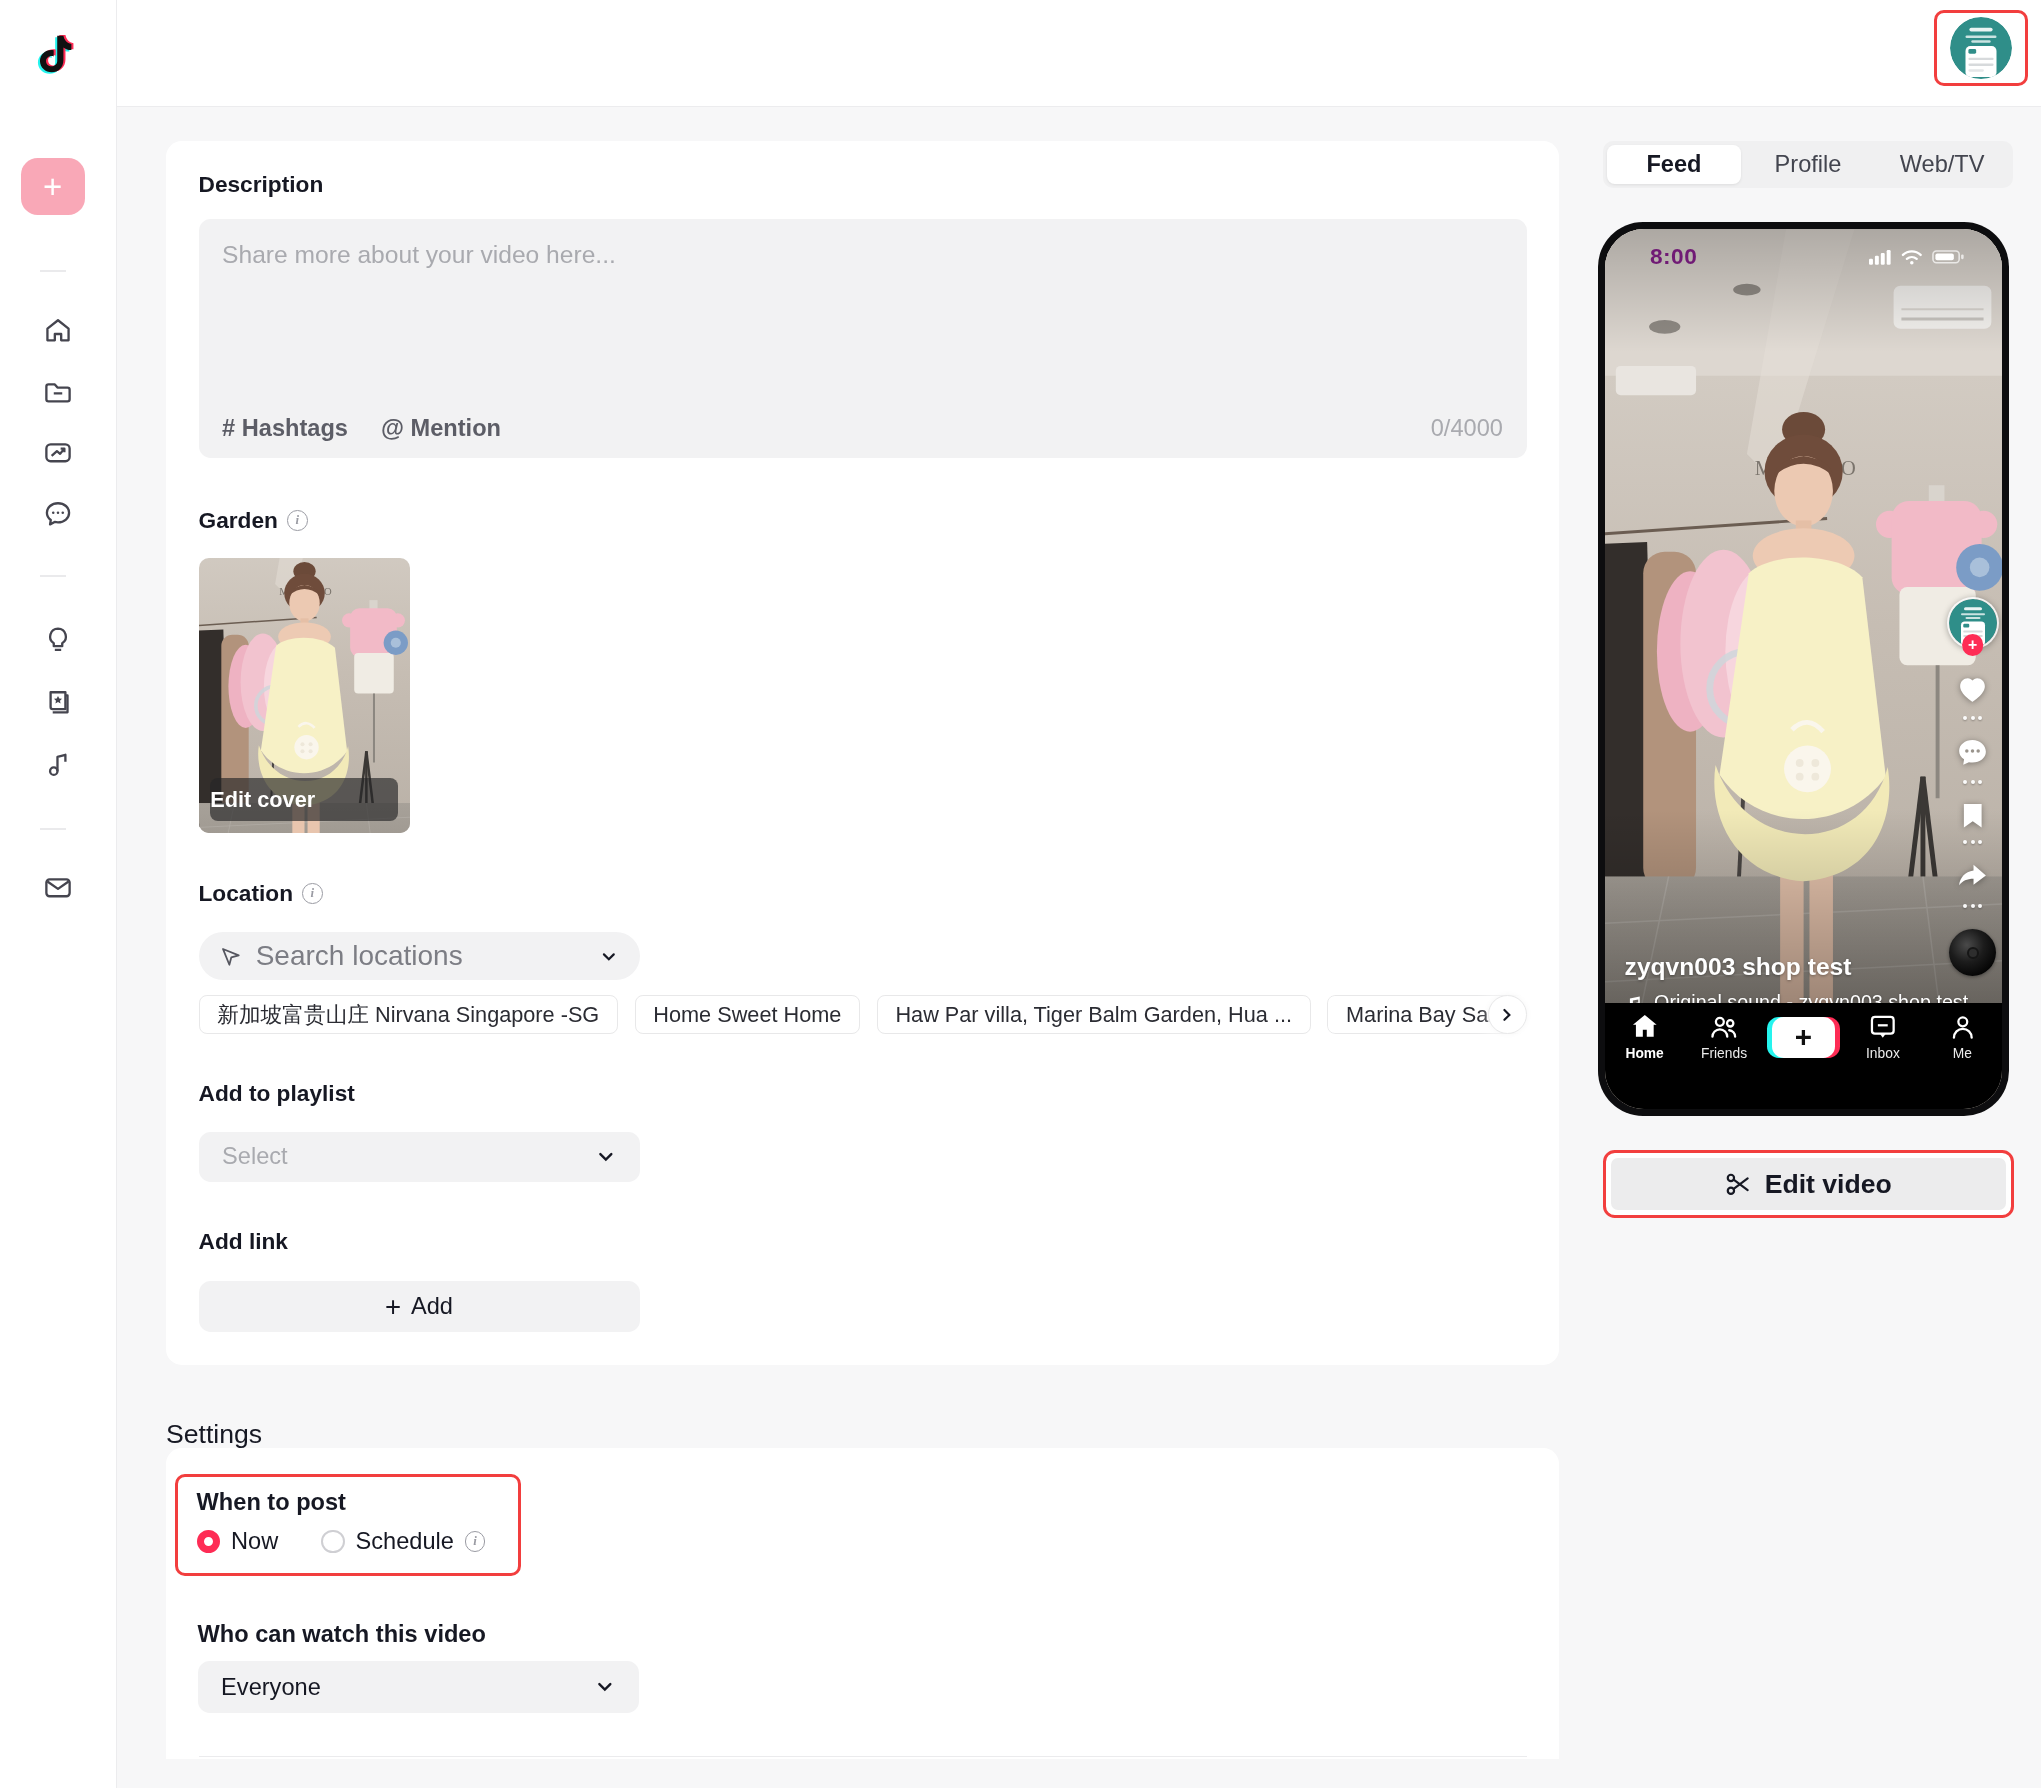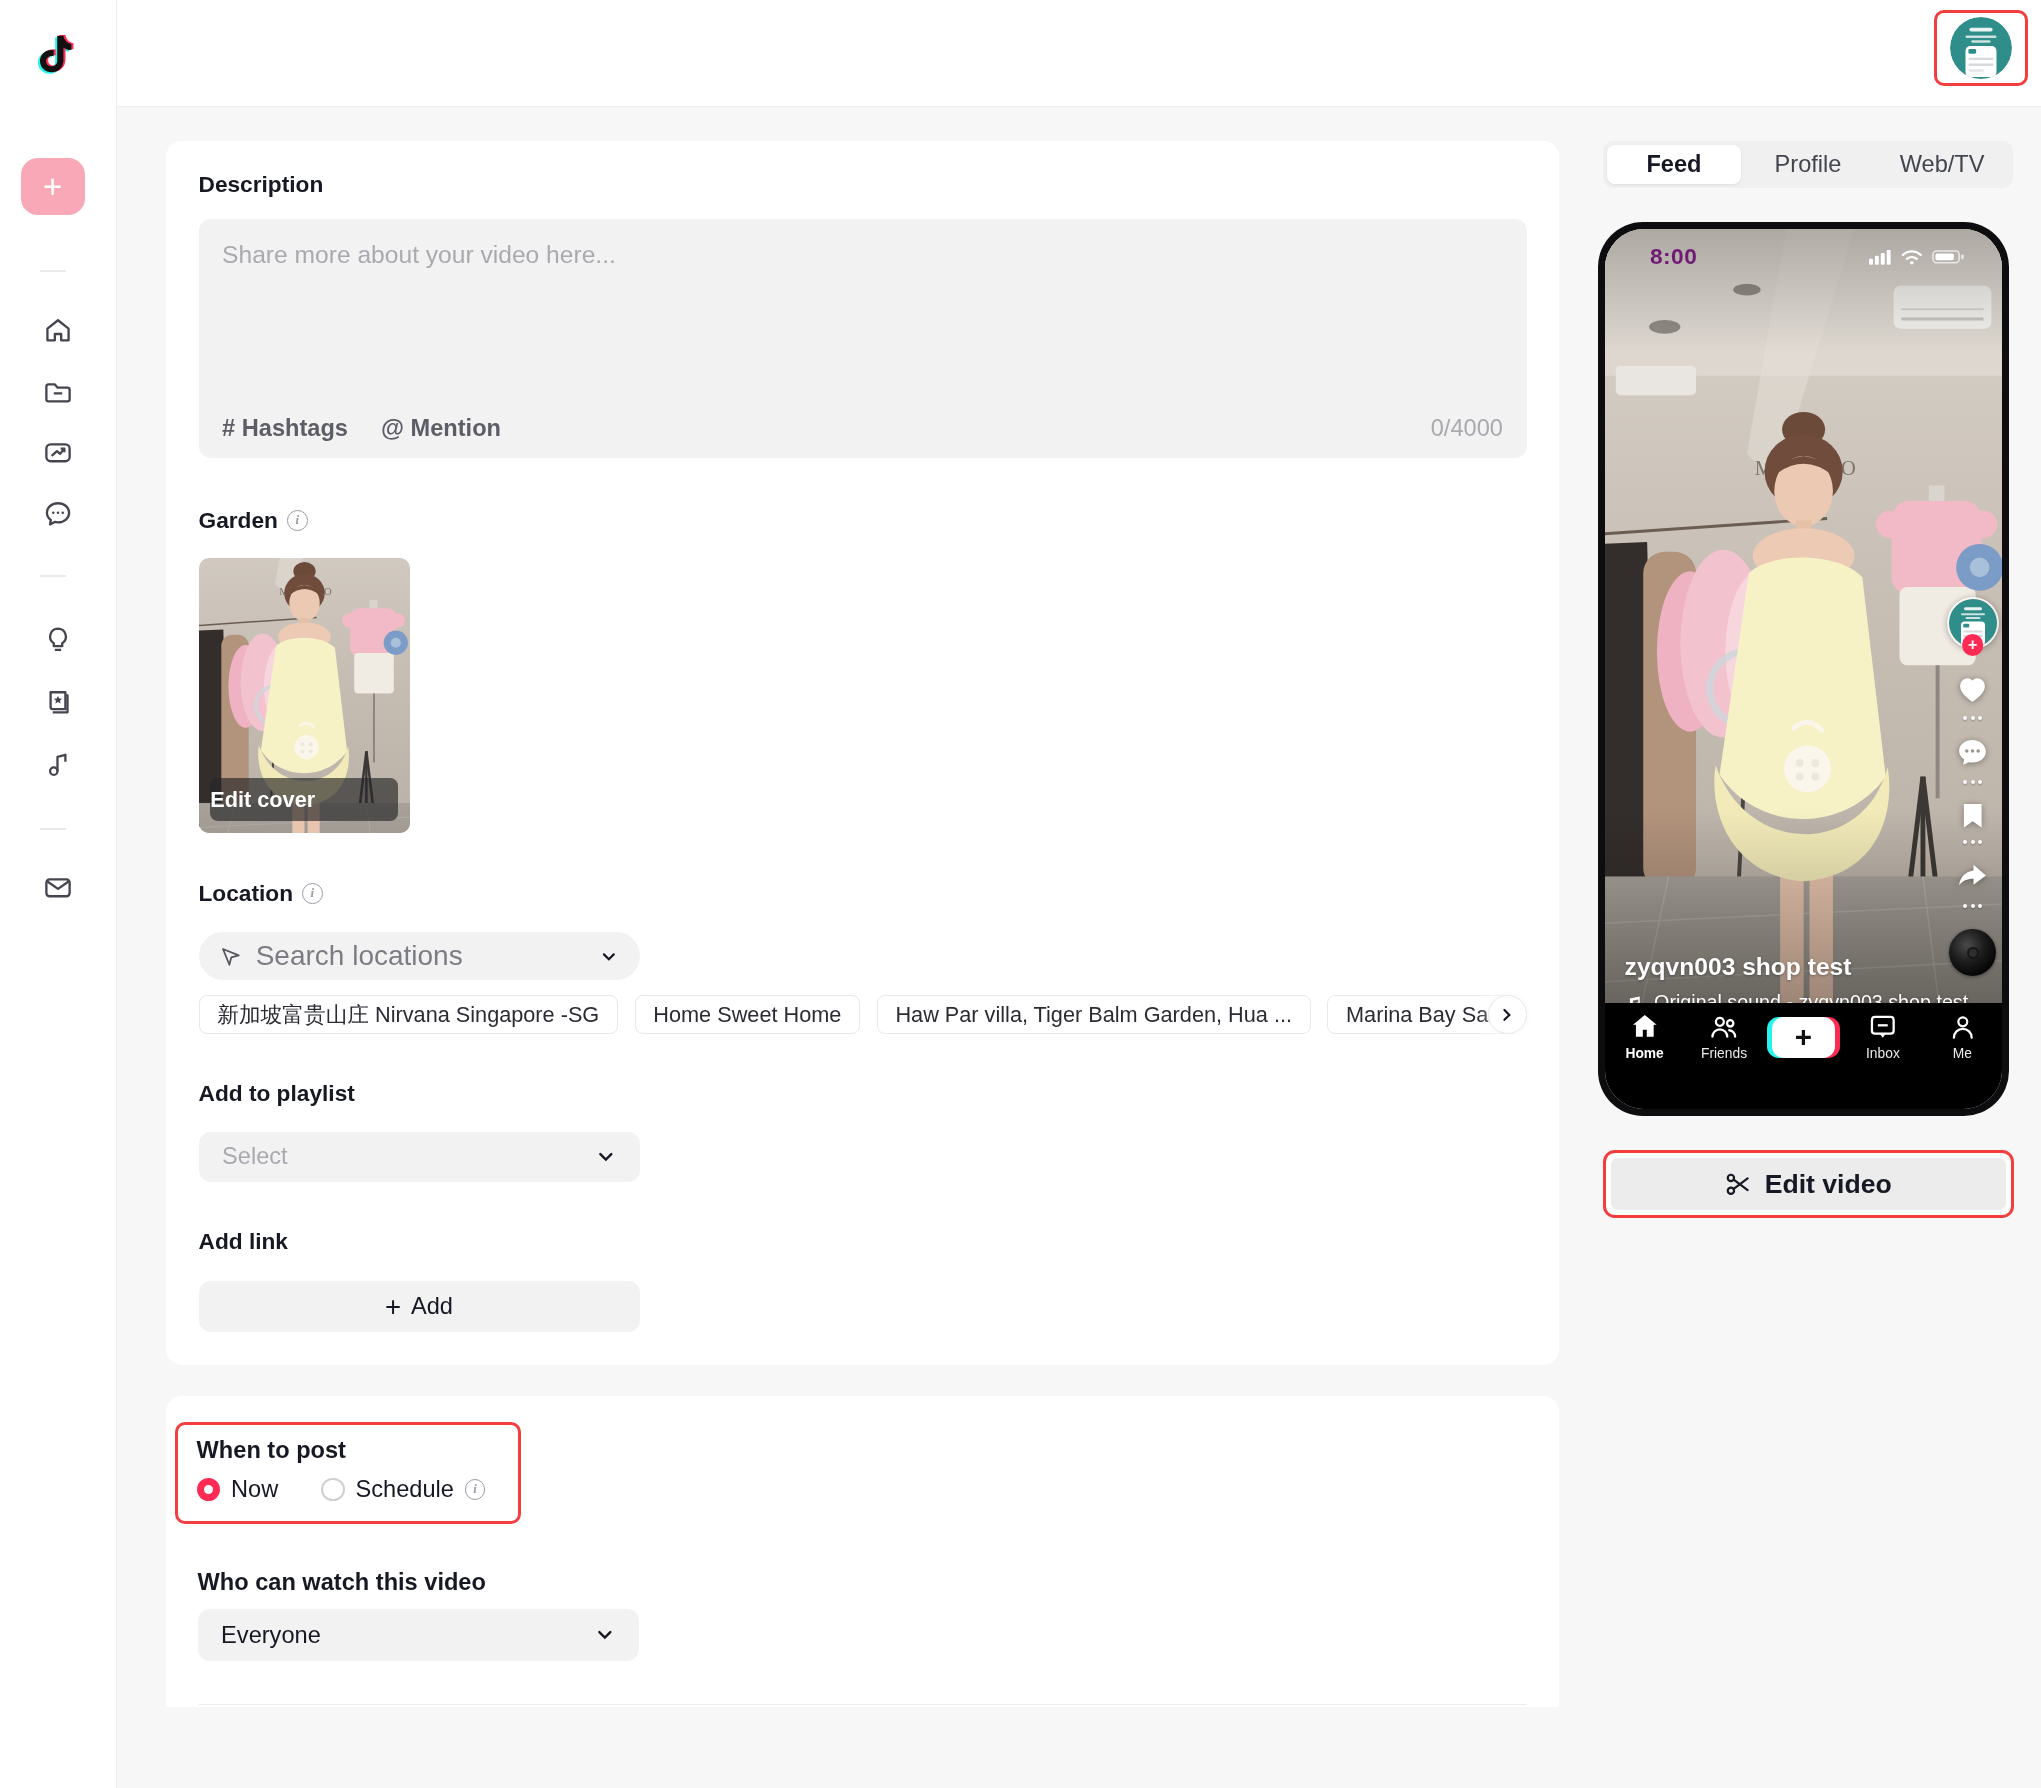--- a/index.html
+++ b/index.html
@@ -58,21 +58,21 @@
     padding:0 23.6px;box-sizing:border-box;cursor:pointer;}
   .select-box .val{font-size:23.6px;color:#a9aaaf;flex:1;}
   .select-box .val.dark{color:#161823;}
   .select-box .chev{width:19.7px;height:19.7px;color:#161823;}
   .add-btn{margin-top:26.6px;width:441px;height:51px;background:#f2f2f3;border-radius:11.8px;display:flex;align-items:center;justify-content:center;
     gap:9.9px;font-size:23.6px;color:#161823;cursor:pointer;}
   .add-btn .plus{font-size:27.6px;font-weight:400;line-height:1;}
 
   
   .settings-h{position:absolute;left:166px;top:1419px;font-size:26.6px;font-weight:400;}
-  #card-settings{left:166px;top:1396px;width:1393px;height:311px;border-radius:15.8px 15.8px 0 0;overflow:hidden;}
+  #card-settings{left:166px;top:1448px;width:1393px;height:311px;border-radius:15.8px 15.8px 0 0;overflow:hidden;}
   .whenpost-box{position:absolute;left:8.9px;top:25.6px;width:346px;height:102px;border:3.9px solid #f23e3e;border-radius:9.9px;
     box-sizing:border-box;padding:12.8px 18.7px;background:#fff;}
   .radio-row{display:flex;align-items:center;gap:43px;margin-top:11.8px;}
   .radio-opt{display:flex;align-items:center;gap:10.8px;cursor:pointer;}
   .radio{width:23.6px;height:23.6px;border-radius:50%;box-sizing:border-box;background:#fff;}
   .radio.on{border:7.9px solid #fe2c55;}
   .radio.off{border:2.5px solid #cfcfd3;}
   .radio-label{font-size:23.6px;color:#161823;}
   .whocan-label{position:absolute;left:31.5px;top:173px;}
   .whocan-select{position:absolute;left:31.5px;top:213px;margin-top:0;height:52px;}

